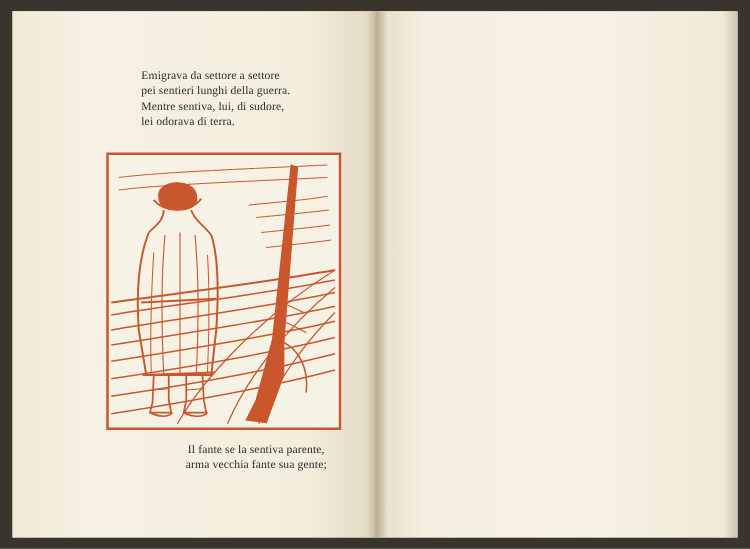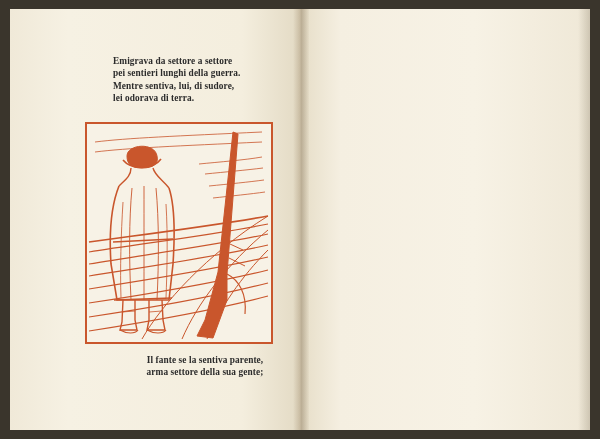--- a/index.html
+++ b/index.html
@@ -11,21 +11,20 @@
     height: 439px;
     background: #e7e2d4;
     font-family: "Liberation Serif", serif;
     overflow: hidden;
   }
   .page-spread {
     position: relative;
     width: 600px;
     height: 439px;
     background: #efe9db;
-    font-weight: bold;
   }
   
   .scan-frame {
     position: absolute;
     inset: 0;
     background: #3a352c;
   }
   .book {
     position: absolute;
     left: 10px;
@@ -166,21 +165,21 @@
             <path d="M146 8 L151 10 L140 150 L131 148 Z" fill="#c9562c" stroke="#c9562c" stroke-width="1"></path>
             <path d="M131 148 L118 196 L110 212 L126 214 L140 176 L140 150 Z" fill="#c9562c" stroke="#c9562c" stroke-width="1"></path>
             <path d="M140 150 C152 156 160 170 158 190" stroke-width="1.2"></path>
             <path d="M143 120 L156 126" stroke-width="1"></path>
             <path d="M142 134 L158 142" stroke-width="1"></path>
           </g>
         </svg>
       </div>
 
       <div class="text-block left-bottom-text">Il fante se la sentiva parente,
-arma settore della sua gente;</div>
+arma vecchia fante sua gente;</div>
     </div>
 
     <div class="leaf leaf-right">
 
       <div class="page-edge-shadow"></div>
     </div>
 
     <div class="gutter"></div>
   </div>
 </div>

